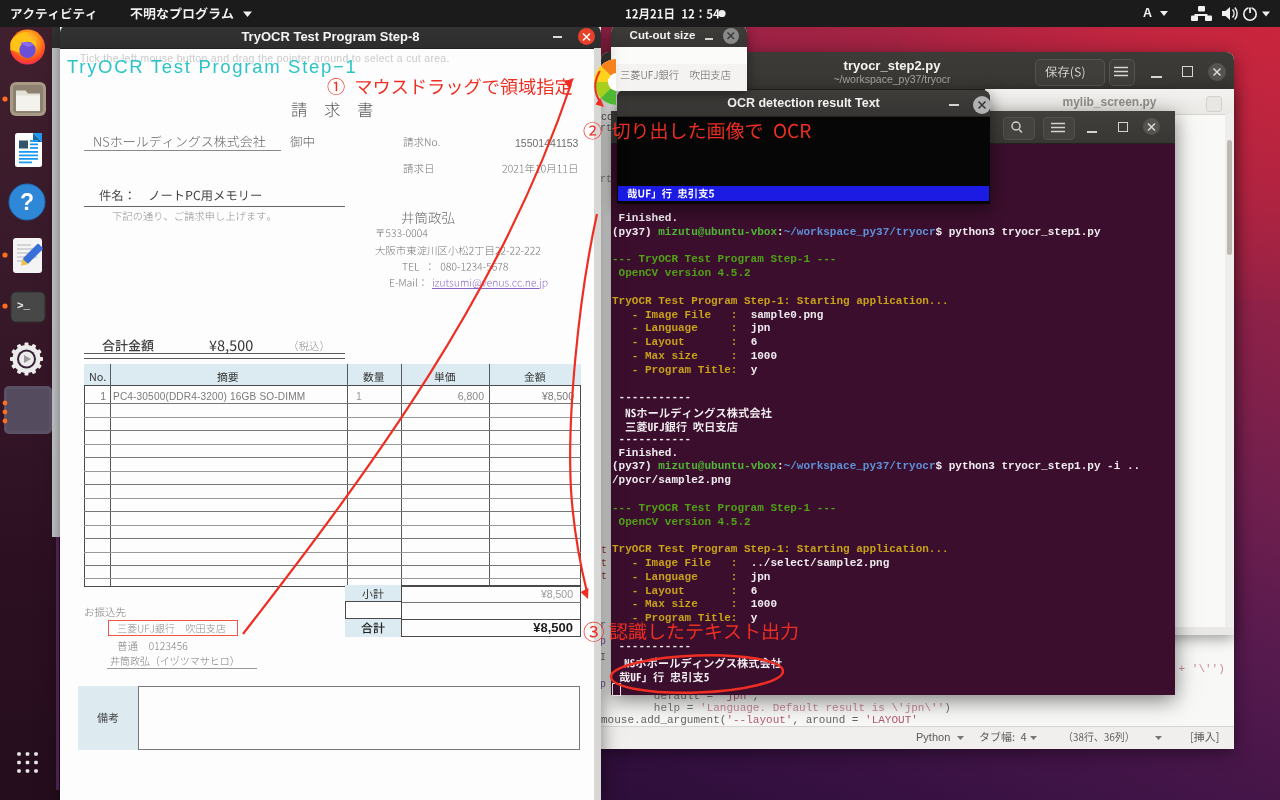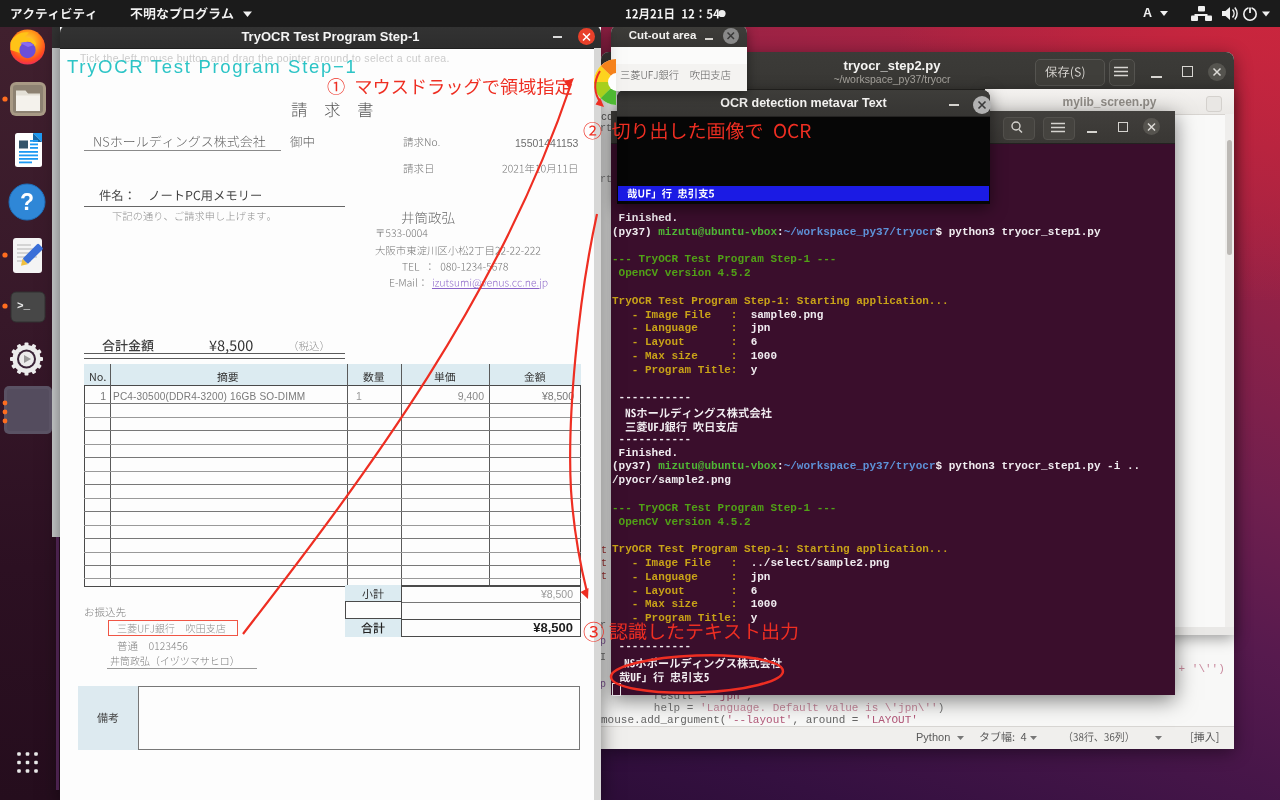--- a/index.html
+++ b/index.html
@@ -10,22 +10,22 @@
 <div style="position:absolute;left:0;top:27px;width:60px;height:773px;background:linear-gradient(180deg,#40202e 0%,#371829 38%,#2c1022 70%,#250d1d 100%);"></div>
 <div style="position:absolute;left:601px;top:52px;width:633px;height:696px;background:#f8f8f7;border-radius:8px 8px 0 0;box-shadow:0 4px 18px rgba(0,0,0,.45)"></div>
 <div style="position:absolute;left:601px;top:52px;width:633px;height:37px;background:linear-gradient(180deg,#3c3b38,#383734);border-radius:8px 8px 0 0;border-bottom:1px solid #262522"></div>
 <div style="position:absolute;left:601px;top:58px;width:582px;height:16px;text-align:center;font:bold 13px &quot;Liberation Sans&quot;,sans-serif;color:#f5f4f2">tryocr_step2.py</div>
 <div style="position:absolute;left:601px;top:73px;width:582px;height:12px;text-align:center;font:10.5px &quot;Liberation Sans&quot;,sans-serif;color:#a5a29c">~/workspace_py37/tryocr</div>
 <div style="position:absolute;left:1035px;top:59px;width:68px;height:25px;border:1px solid #555450;border-radius:5px;background:#403f3b"></div>
 <div style="position:absolute;left:1109px;top:59px;width:24px;height:25px;border:1px solid #555450;border-radius:5px;background:#403f3b"></div>
 <div style="position:absolute;left:1151px;top:76px;width:11px;height:1.6px;background:#d8d6d2"></div>
 <div style="position:absolute;left:1182px;top:66px;width:9px;height:9px;border:1.4px solid #d8d6d2"></div>
 <div style="position:absolute;left:1208px;top:63px;width:18px;height:18px;border-radius:50%;background:#55544f"></div>
-<div style="position:absolute;left:601px;top:690px;width:600px;height:36px;font:11px &quot;Liberation Mono&quot;,monospace;color:#555;white-space:pre"><span style="color:#777">        result = </span><span style="color:#b3597a">'jpn'</span><span style="color:#777">,</span>
-<span style="color:#777">        help = </span><span style="color:#c98a9e">'Language. Default value is \'jpn\''</span><span style="color:#777">)</span>
+<div style="position:absolute;left:601px;top:690px;width:600px;height:36px;font:11px &quot;Liberation Mono&quot;,monospace;color:#555;white-space:pre"><span style="color:#777">        default = </span><span style="color:#b3597a">'jpn'</span><span style="color:#777">,</span>
+<span style="color:#777">        help = </span><span style="color:#c98a9e">'Language. Default result is \'jpn\''</span><span style="color:#777">)</span>
 <span style="color:#666">mouse.add_argument(</span><span style="color:#b3597a">'--layout'</span><span style="color:#666">, around = </span><span style="color:#b3597a">'LAYOUT'</span></div>
 <div style="position:absolute;left:1172px;top:663px;font:11px &quot;Liberation Mono&quot;,monospace;color:#c98a9e;white-space:pre"> + '\'')</div>
 <div style="position:absolute;left:601px;top:112px;font:10px &quot;Liberation Mono&quot;,monospace;color:#555">cd</div>
 <div style="position:absolute;left:600px;top:123px;font:10px &quot;Liberation Mono&quot;,monospace;color:#777">rt</div>
 <div style="position:absolute;left:600px;top:174px;font:10px &quot;Liberation Mono&quot;,monospace;color:#888">rt</div>
 <div style="position:absolute;left:601px;top:545px;font:10px &quot;Liberation Mono&quot;,monospace;color:#a33">t</div>
 <div style="position:absolute;left:601px;top:558px;font:10px &quot;Liberation Mono&quot;,monospace;color:#a33">t</div>
 <div style="position:absolute;left:601px;top:571px;font:10px &quot;Liberation Mono&quot;,monospace;color:#a33">t</div>
 <div style="position:absolute;left:600px;top:620px;font:10px &quot;Liberation Mono&quot;,monospace;color:#777">r</div>
 <div style="position:absolute;left:600px;top:636px;font:10px &quot;Liberation Mono&quot;,monospace;color:#86589c">p</div>
@@ -77,36 +77,36 @@
 <span style="color:#c8a218">   - Layout       :  </span><span style="color:#f0ecf0">6</span>
 <span style="color:#c8a218">   - Max size     :  </span><span style="color:#f0ecf0">1000</span>
 <span style="color:#c8a218">   - Program Title:  </span><span style="color:#f0ecf0">y</span>
 
 <span style="color:#f0ecf0"> -----------</span>
 
 </div>
 <div style="position:absolute;left:611.5px;top:683px;width:7px;height:11px;border:1.5px solid #e8e4e8"></div>
 <div style="position:absolute;left:617px;top:90px;width:373px;height:114px;background:#060606;border-radius:8px 8px 0 0;box-shadow:0 4px 16px rgba(0,0,0,.5)"></div>
 <div style="position:absolute;left:617px;top:90px;width:373px;height:26px;background:linear-gradient(180deg,#3e3d3a,#363533);border-radius:8px 8px 0 0;border-bottom:1px solid #242322"></div>
-<div style="position:absolute;left:617px;top:96px;width:373px;height:15px;text-align:center;font:bold 12.5px &quot;Liberation Sans&quot;,sans-serif;color:#f2f1ef">OCR detection metavar Text</div>
+<div style="position:absolute;left:617px;top:96px;width:373px;height:15px;text-align:center;font:bold 12.5px &quot;Liberation Sans&quot;,sans-serif;color:#f2f1ef">OCR detection result Text</div>
 <div style="position:absolute;left:949px;top:104px;width:10px;height:1.6px;background:#d5d3cf"></div>
 <div style="position:absolute;left:973px;top:96px;width:18px;height:18px;border-radius:50%;background:#b2b2b2"></div>
 <div style="position:absolute;left:618px;top:186px;width:371px;height:15px;background:#1b1be4"></div>
 <div style="position:absolute;left:611px;top:25px;width:136px;height:66px;background:#f4f3f1;border-radius:8px 8px 0 0;box-shadow:0 3px 12px rgba(0,0,0,.45)"></div>
 <div style="position:absolute;left:611px;top:25px;width:136px;height:22px;background:linear-gradient(180deg,#3e3d3a,#363533);border-radius:8px 8px 0 0"></div>
-<div style="position:absolute;left:611px;top:29px;width:103px;height:13px;font:bold 11.5px &quot;Liberation Sans&quot;,sans-serif;color:#f2f1ef;text-align:center">Cut-out area</div>
+<div style="position:absolute;left:611px;top:29px;width:103px;height:13px;font:bold 11.5px &quot;Liberation Sans&quot;,sans-serif;color:#f2f1ef;text-align:center">Cut-out size</div>
 <div style="position:absolute;left:705px;top:38px;width:8px;height:1.5px;background:#d5d3cf"></div>
 <div style="position:absolute;left:723px;top:28px;width:16px;height:16px;border-radius:50%;background:#898989"></div>
 <div style="position:absolute;left:611px;top:47px;width:136px;height:17px;background:#fbfbfa"></div>
 <div style="position:absolute;left:52px;top:48px;width:8px;height:489px;background:#cdd0d1"></div>
 <div style="position:absolute;left:52px;top:25px;width:8px;height:23px;background:#343434"></div>
 <div style="position:absolute;left:56px;top:537px;width:2.5px;height:253px;background:#5c2a60"></div>
 <div style="position:absolute;left:60px;top:25px;width:541px;height:775px;background:#fdfdfd;box-shadow:0 4px 18px rgba(0,0,0,.5)"></div>
 <div style="position:absolute;left:60px;top:25px;width:541px;height:23px;background:linear-gradient(180deg,#333333,#2d2d2d);border-radius:8px 8px 0 0;border-bottom:1px solid #202020"></div>
-<div style="position:absolute;left:60px;top:29px;width:541px;height:15px;text-align:center;font:bold 13px &quot;Liberation Sans&quot;,sans-serif;color:#f4f4f4">TryOCR Test Program Step-1</div>
+<div style="position:absolute;left:60px;top:29px;width:541px;height:15px;text-align:center;font:bold 13px &quot;Liberation Sans&quot;,sans-serif;color:#f4f4f4">TryOCR Test Program Step-8</div>
 <div style="position:absolute;left:553px;top:36px;width:9px;height:1.6px;background:#d9d9d9"></div>
 <div style="position:absolute;left:578px;top:28px;width:17px;height:17px;border-radius:50%;background:#e8402a"></div>
 <div style="position:absolute;left:594px;top:48px;width:7px;height:752px;background:#d7d7d6"></div>
 <div style="position:absolute;left:80px;top:52px;font:10.5px &quot;Liberation Sans&quot;,sans-serif;color:#cbcbcb;letter-spacing:.3px">Tick the left mouse button and drag the pointer around to select a cut area.</div>
 <div style="position:absolute;left:67px;top:56px;font:18.5px &quot;Liberation Sans&quot;,sans-serif;color:#2cc4c6;letter-spacing:1.7px">TryOCR  Test  Program  Step−1</div>
 <div style="position:absolute;left:84px;top:150px;width:197px;height:1px;background:#8a8a8a"></div>
 <div style="position:absolute;left:515px;top:137px;font:10.5px &quot;Liberation Sans&quot;,sans-serif;color:#6e6e6e">15501441153</div>
 <div style="position:absolute;left:84px;top:205.5px;width:261px;height:1.5px;background:#666"></div>
 <div style="position:absolute;left:432px;top:288px;width:107px;height:1px;background:#8a63c8"></div>
 <div style="position:absolute;left:84px;top:352.5px;width:261px;height:4px;border-top:1px solid #5a5a5a;border-bottom:1px solid #5a5a5a"></div>
@@ -126,21 +126,21 @@
 <div style="position:absolute;left:84px;top:497.6px;width:497px;height:1px;background:#999"></div>
 <div style="position:absolute;left:84px;top:511.1px;width:497px;height:1px;background:#777"></div>
 <div style="position:absolute;left:84px;top:524.5px;width:497px;height:1px;background:#999"></div>
 <div style="position:absolute;left:84px;top:538.0px;width:497px;height:1px;background:#777"></div>
 <div style="position:absolute;left:84px;top:551.5px;width:497px;height:1px;background:#999"></div>
 <div style="position:absolute;left:84px;top:564.9px;width:497px;height:1px;background:#777"></div>
 <div style="position:absolute;left:84px;top:578.4px;width:497px;height:1px;background:#999"></div>
 <div style="position:absolute;left:84px;top:390px;width:22px;text-align:right;font:10.5px &quot;Liberation Sans&quot;,sans-serif;color:#777">1</div>
 <div style="position:absolute;left:113px;top:391px;font:10.1px &quot;Liberation Sans&quot;,sans-serif;color:#7a7a7a;letter-spacing:.15px">PC4-30500(DDR4-3200) 16GB SO-DIMM</div>
 <div style="position:absolute;left:356px;top:390px;font:10.5px &quot;Liberation Sans&quot;,sans-serif;color:#999">1</div>
-<div style="position:absolute;left:400px;top:390px;width:84px;text-align:right;font:10.5px &quot;Liberation Sans&quot;,sans-serif;color:#888">9,400</div>
+<div style="position:absolute;left:400px;top:390px;width:84px;text-align:right;font:10.5px &quot;Liberation Sans&quot;,sans-serif;color:#888">6,800</div>
 <div style="position:absolute;left:490px;top:390px;width:84px;text-align:right;font:10.5px &quot;Liberation Sans&quot;,sans-serif;color:#777">¥8,500</div>
 <div style="position:absolute;left:344.6px;top:585px;width:236.39999999999998px;height:52px;border:1.2px solid #4a4a4a;box-sizing:border-box"></div>
 <div style="position:absolute;left:344.6px;top:585px;width:57.89999999999998px;height:17.4px;background:#dcebf1;border-right:1px solid #4a4a4a;border-bottom:1px solid #4a4a4a;box-sizing:border-box"></div>
 <div style="position:absolute;left:344.6px;top:602.4px;width:57.89999999999998px;height:17px;border-right:1px solid #4a4a4a;border-bottom:1px solid #4a4a4a;box-sizing:border-box"></div>
 <div style="position:absolute;left:344.6px;top:619.4px;width:57.89999999999998px;height:17.6px;background:#dcebf1;border-right:1px solid #4a4a4a;box-sizing:border-box"></div>
 <div style="position:absolute;left:402px;top:602.4px;width:179px;height:1px;background:#777"></div>
 <div style="position:absolute;left:402px;top:619.4px;width:179px;height:1px;background:#4a4a4a"></div>
 <div style="position:absolute;left:480px;top:588px;width:93px;text-align:right;font:10.5px &quot;Liberation Sans&quot;,sans-serif;color:#999">¥8,500</div>
 <div style="position:absolute;left:470px;top:620px;width:103px;text-align:right;font:bold 13px &quot;Liberation Sans&quot;,sans-serif;color:#1d1d1d">¥8,500</div>
 <div style="position:absolute;left:108px;top:619.5px;width:130px;height:16px;border:1.5px solid #f05545;box-sizing:border-box"></div>

